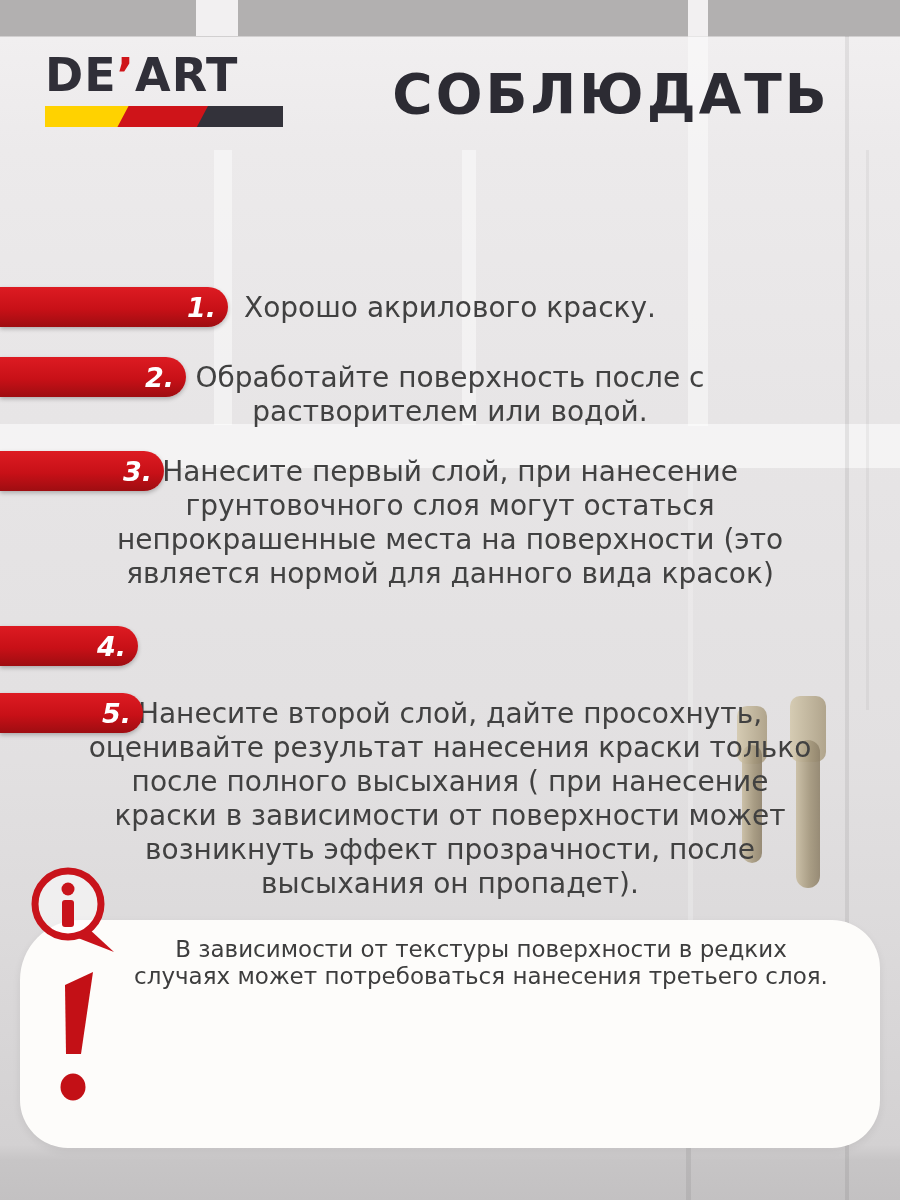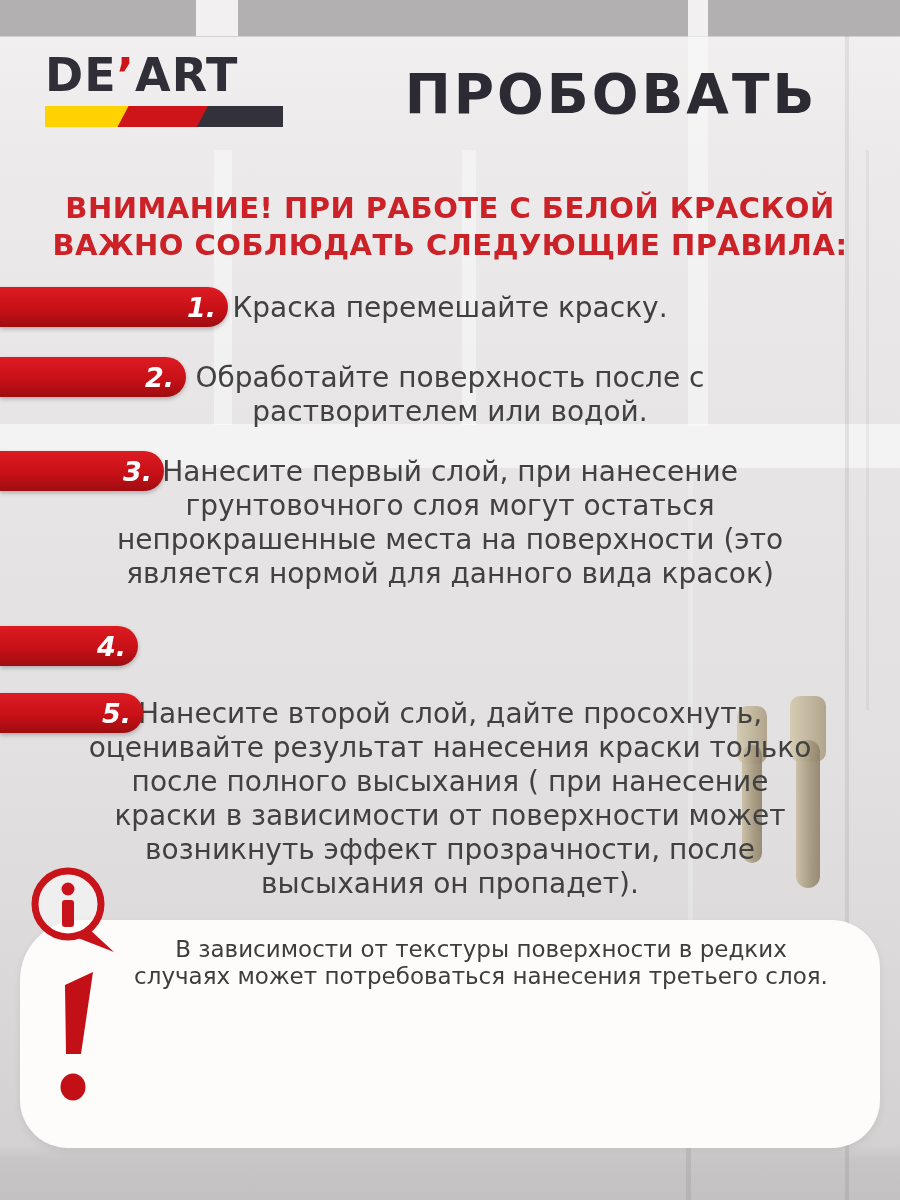--- a/index.html
+++ b/index.html
@@ -101,30 +101,28 @@
   <div class="logo">
     <div class="logo-text"><span>DE</span><span class="logo-apos">’</span><span>ART</span></div>
     <div class="logo-stripe">
       <div class="stripe-seg stripe-yellow2"></div>
       <div class="stripe-seg stripe-yellow" style="clip-path:none;width:70px;"></div>
       <div class="stripe-seg stripe-red"></div>
       <div class="stripe-seg stripe-dark"></div>
       <div class="stripe-seg stripe-dark-end"></div>
     </div>
   </div>
-  <div class="title">ПРОБОВАТЬ</div>
+  <div class="title">СОБЛЮДАТЬ</div>
 
-  <div class="warning">ВНИМАНИЕ! ПРИ РАБОТЕ С БЕЛОЙ КРАСКОЙ
-ВАЖНО СОБЛЮДАТЬ СЛЕДУЮЩИЕ ПРАВИЛА:</div>
 
   <div class="step s1">
     <div class="pill">
         <span>1.</span>
       </div>
-    <div class="step-text">Краска перемешайте краску.</div>
+    <div class="step-text">Хорошо акрилового краску.</div>
   </div>
   <div class="step s2">
     <div class="pill">
         <span>2.</span>
       </div>
     <div class="step-text">Обработайте поверхность после с
 растворителем или водой.</div>
   </div>
   <div class="step s3">
     <div class="pill">

